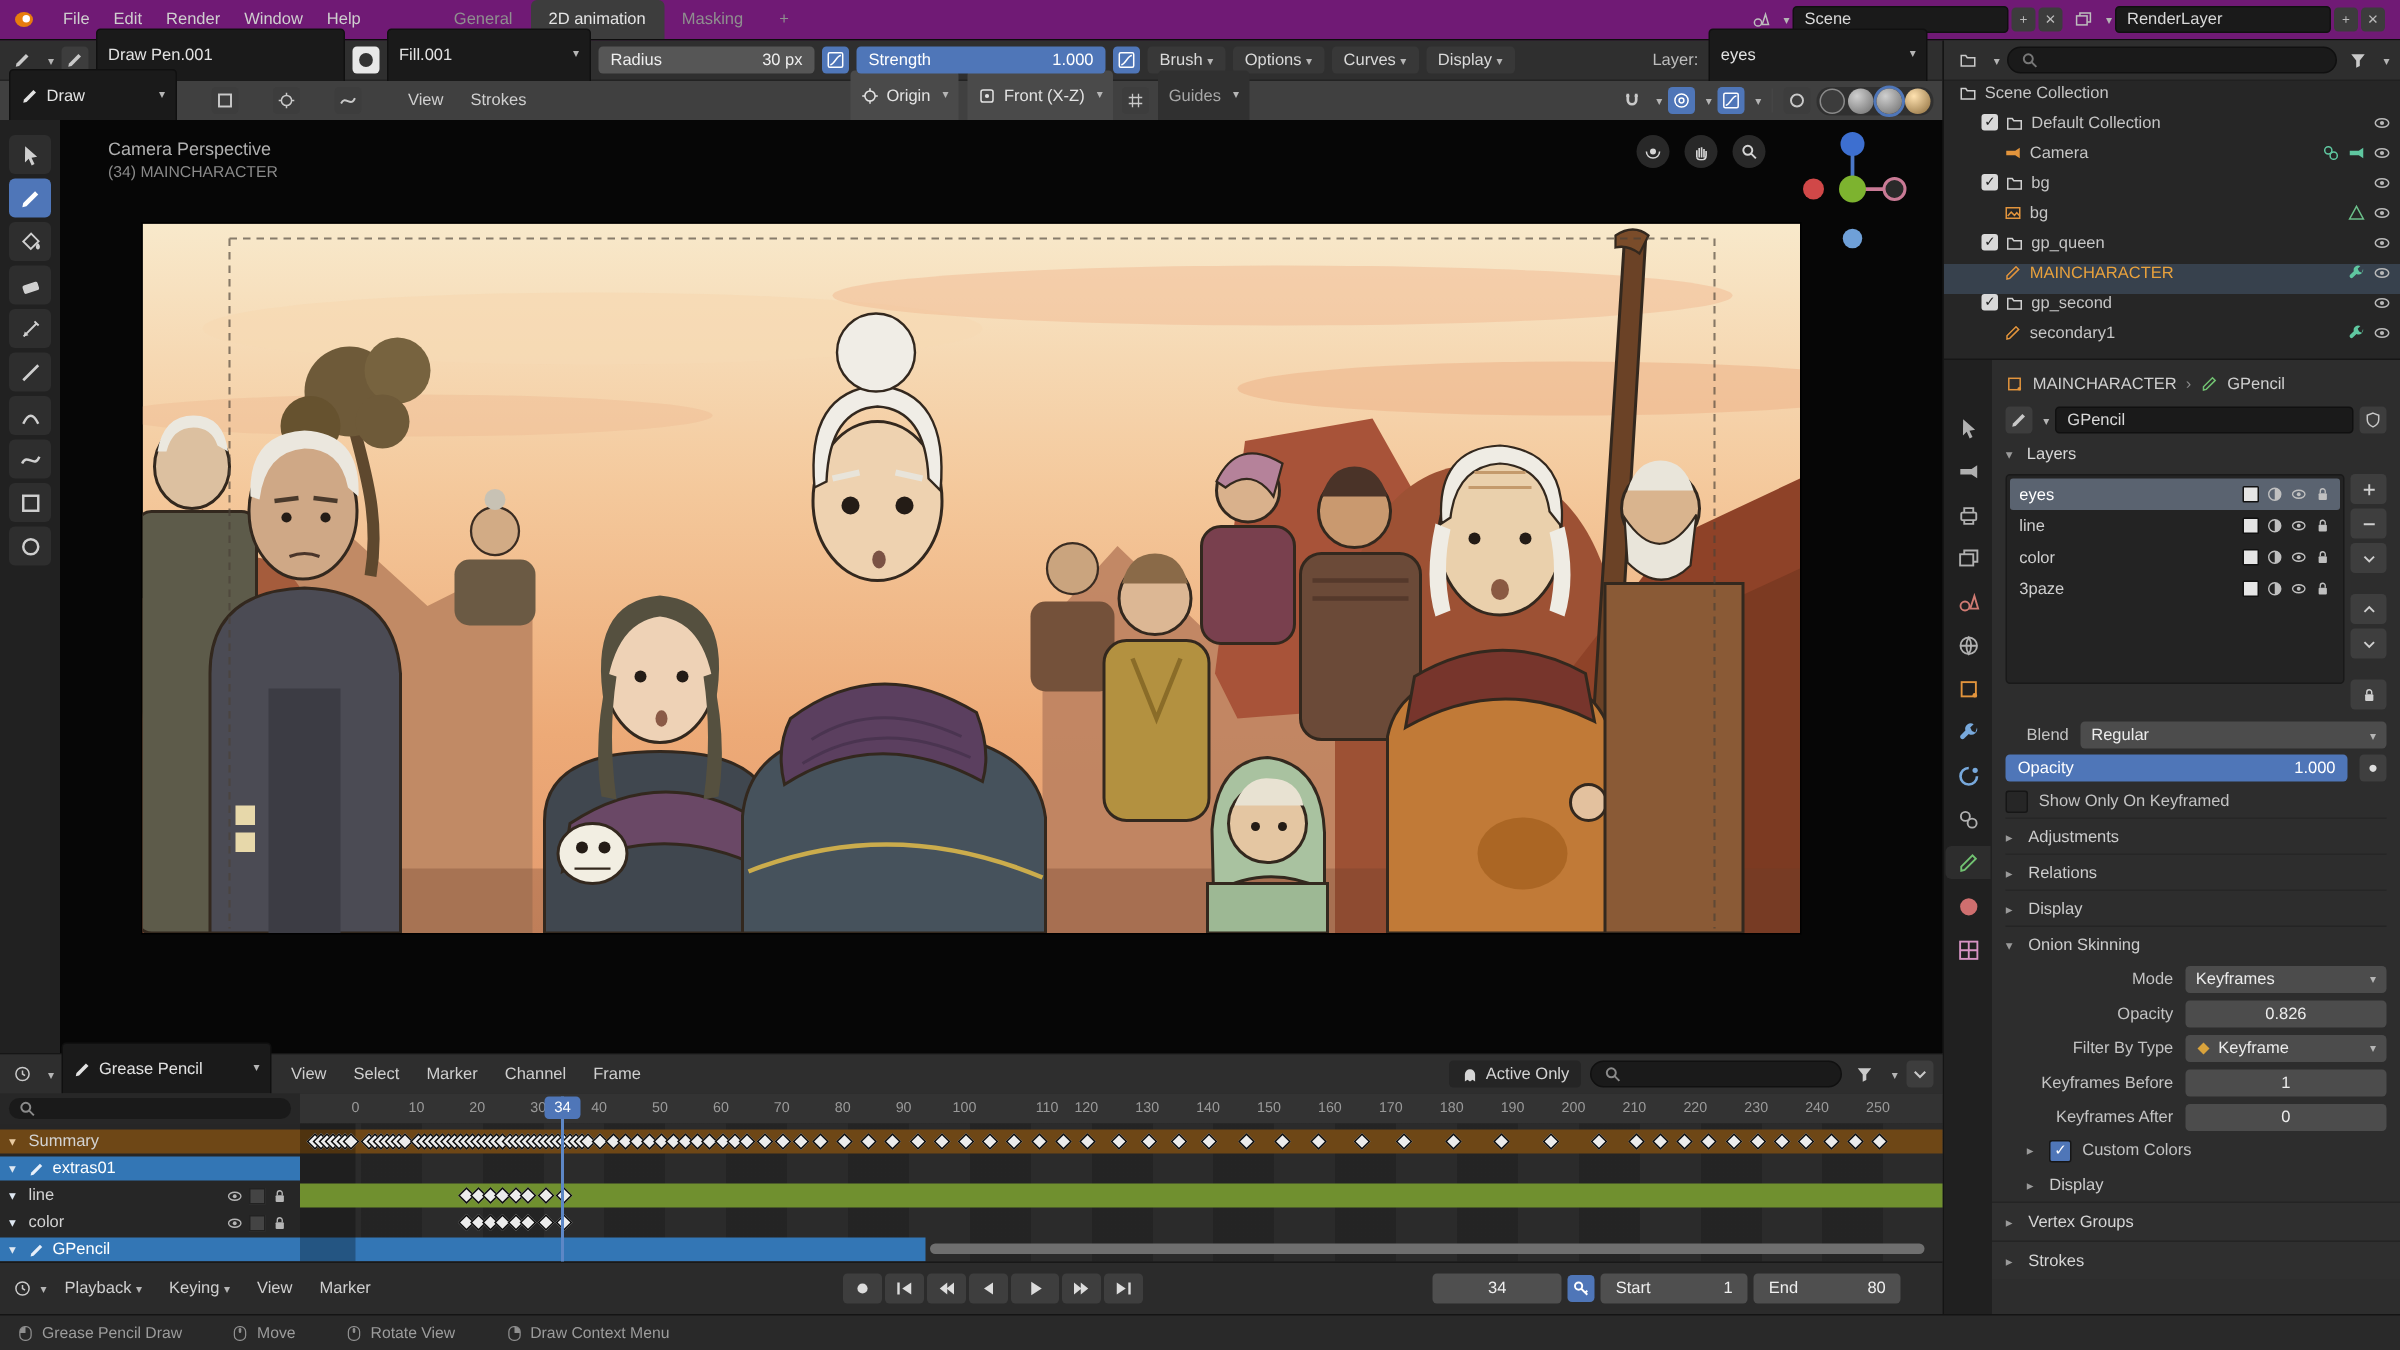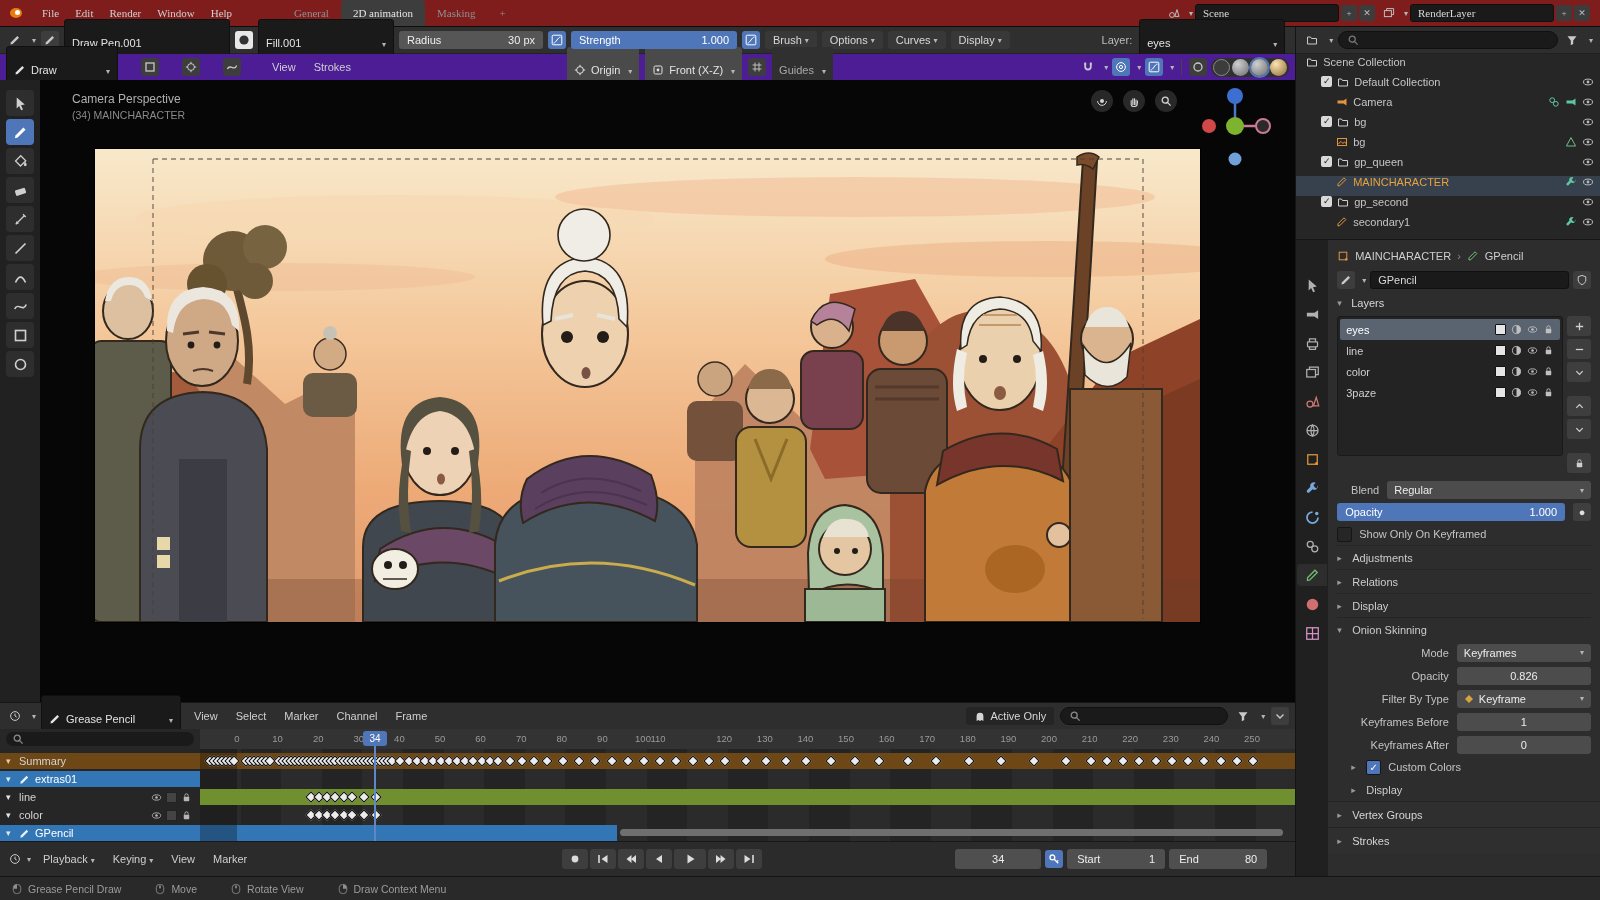--- a/index.html
+++ b/index.html
@@ -1,45 +1,45 @@
 <!DOCTYPE html>
 <html><head>
 <meta charset="utf-8">
 <style>
   html,body{margin:0;padding:0;background:#111;}
   body{width:1600px;height:900px;overflow:hidden;font-family:"Liberation Sans",sans-serif;font-size:11px;color:#d4d4d4;-webkit-font-smoothing:antialiased;}
   .app{position:relative;width:1600px;height:900px;display:flex;flex-direction:column;}
   svg{display:block}
   .cv{font-size:8px;color:#b5b5b5;margin-left:3px}
   
-  .topbar{height:26px;background:#7f1d1d;display:flex;align-items:center;border-bottom:1px solid #0d0d0d;flex:0 0 26px;font-family:Liberation Serif, serif;}
+  .topbar{height:26px;background:#701a75;display:flex;align-items:center;border-bottom:1px solid #0d0d0d;flex:0 0 26px;}
   .blogo{width:18px;height:14px;margin:0 8px 0 8px;position:relative}
   .blogo .b1{position:absolute;left:2px;top:2px;width:12px;height:10px;border-radius:50%;background:#e87d0d}
   .blogo .b2{position:absolute;left:7px;top:4px;width:5px;height:5px;border-radius:50%;background:#fff}
   .tmenu{padding:0 8px;color:#cfcfcf;cursor:default}
   .tabs{display:flex;align-items:center;margin-left:42px;height:100%}
   .ttab{padding:4px 12px;color:#8f8f8f;border-radius:4px 4px 0 0;height:18px;display:flex;align-items:center}
   .ttab.act{background:#3d3d3d;color:#e5e5e5}
   .tb-right{margin-left:auto;display:flex;align-items:center;gap:4px;padding-right:10px}
   .selwrap{display:flex;align-items:center;gap:2px}
   .selicon{width:20px;height:16px;display:flex;align-items:center;justify-content:center;color:#bdbdbd}
   .fld{background:#1a1a1a;border:1px solid #101010;border-radius:3px;height:16px;display:flex;align-items:center;padding:0 7px;color:#d9d9d9}
   .fld.w150{width:128px}
   .mini{width:16px;height:16px;background:#3c3c3c;border-radius:3px;display:flex;align-items:center;justify-content:center;color:#bbb;font-size:9px}
   
   .work{flex:1;display:flex;min-height:0}
   .leftcol{width:1296px;display:flex;flex-direction:column;min-width:0}
   .rightcol{width:304px;display:flex;flex-direction:column;border-left:1px solid #141414;background:#2d2d2d}
   
   .hdr1{height:26px;background:#2f2f2f;display:flex;align-items:center;gap:5px;padding:0 6px;border-bottom:1px solid #232323;flex:0 0 26px}
-  .hdr2{height:26px;background:#4c1d95;display:flex;align-items:center;gap:23px;padding:0 6px;flex:0 0 26px}
+  .hdr2{height:26px;background:#404040;display:flex;align-items:center;gap:23px;padding:0 6px;flex:0 0 26px}
   .icbtn{height:18px;min-width:18px;display:flex;align-items:center;justify-content:center;color:#c9c9c9;border-radius:3px}
   .icbtn.box{background:#3d3d3d}
   .icbtn.blue{background:#4f76b8;color:#fff}
-  .dd{background:#4a4a4a;border-radius:3px;height:18px;display:flex;align-items:flex-end;padding:11px 7px;color:#e3e3e3;gap:5px}
+  .dd{background:#4a4a4a;border-radius:3px;height:18px;display:flex;align-items:flex-start;padding:11px 7px;color:#e3e3e3;gap:5px}
   .dd.dark{background:#1a1a1a;border:1px solid #101010}
   .slider{position:relative;height:18px;border-radius:3px;background:#565656;display:flex;align-items:center;justify-content:space-between;padding:0 8px;color:#eee}
   .slider.blue{background:#4f76b8;color:#fff}
   .po{background:#383838;border-radius:3px;height:18px;display:flex;align-items:center;padding:0 8px;color:#d9d9d9}
   .sep{width:1px;height:16px;background:#454545;margin:0 3px}
   .spheres{display:flex;background:#303030;border-radius:9px;padding:1px}
   .sph{width:17px;height:17px;border-radius:50%;margin:0 1px;background:radial-gradient(circle at 35% 30%,#cfcfcf,#6b6b6b)}
   .sph.wire{background:#3c3c3c;border:1px solid #8a8a8a;box-sizing:border-box}
   .sph.act{box-shadow:0 0 0 2px #4f76b8}
   .sph.rend{background:radial-gradient(circle at 35% 30%,#ffe2b0,#8a6a3a)}
@@ -622,21 +622,21 @@
             <span class="rlb" style="left:277.6px">10</span>
             <span class="rlb" style="left:318.2px">20</span>
             <span class="rlb" style="left:358.79999999999995px">30</span>
             <span class="rlb" style="left:399.4px">40</span>
             <span class="rlb" style="left:440px">50</span>
             <span class="rlb" style="left:480.59999999999997px">60</span>
             <span class="rlb" style="left:521.2px">70</span>
             <span class="rlb" style="left:561.8px">80</span>
             <span class="rlb" style="left:602.4px">90</span>
             <span class="rlb" style="left:643px">100</span>
-            <span class="rlb" style="left:658px">110</span>
+            <span class="rlb" style="left:698px">110</span>
             <span class="rlb" style="left:724.1999999999999px">120</span>
             <span class="rlb" style="left:764.8px">130</span>
             <span class="rlb" style="left:805.4px">140</span>
             <span class="rlb" style="left:845.9999999999999px">150</span>
             <span class="rlb" style="left:886.5999999999999px">160</span>
             <span class="rlb" style="left:927.1999999999999px">170</span>
             <span class="rlb" style="left:967.8px">180</span>
             <span class="rlb" style="left:1008.4px">190</span>
             <span class="rlb" style="left:1049px">200</span>
             <span class="rlb" style="left:1089.6px">210</span>

